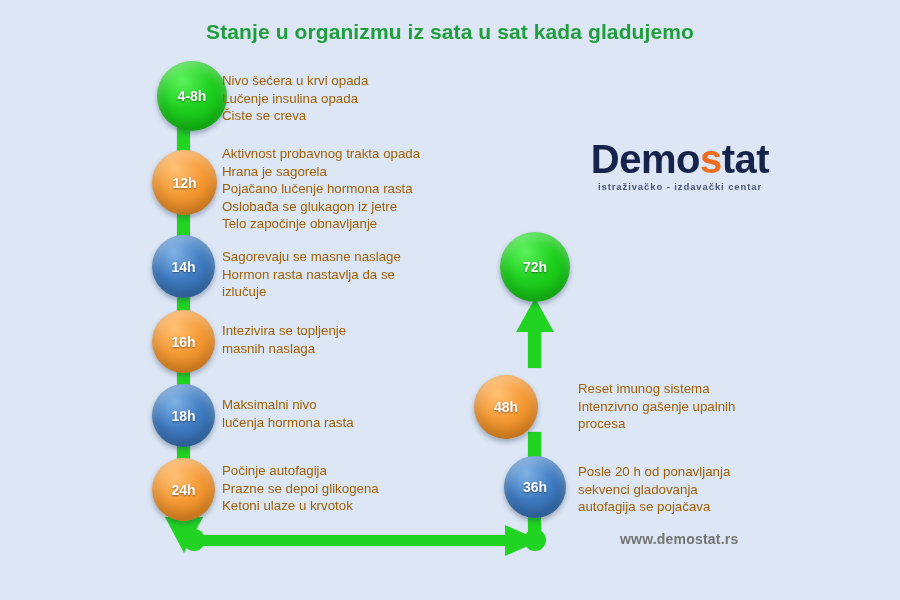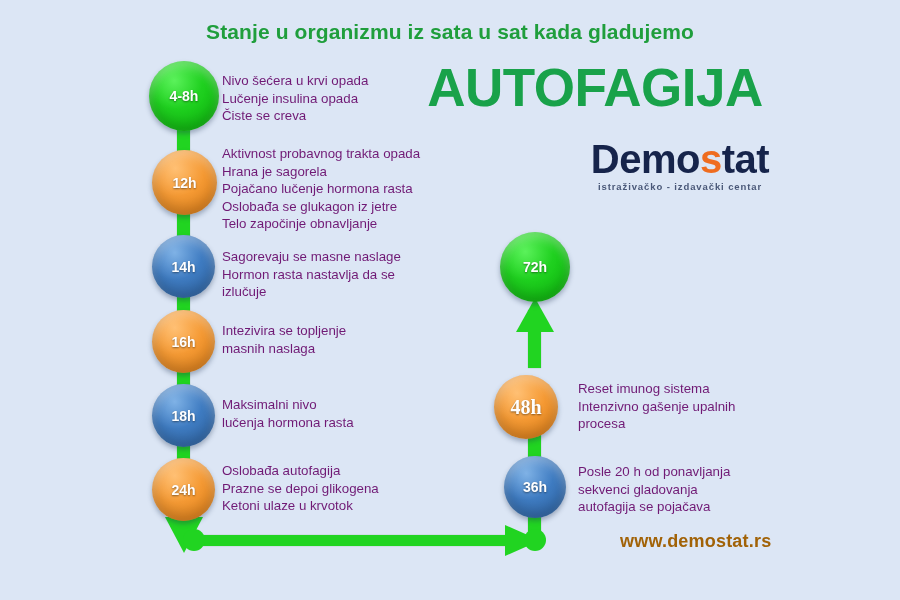--- a/index.html
+++ b/index.html
@@ -36,21 +36,21 @@
   }
   .logo-word .hl { color:#ef6c1f; }
   .logo-tag {
     font-size:9.5px; color:#4a5878; letter-spacing:0.9px;
     margin-top:1px; font-weight:bold;
   }
 
   
   .website {
     position:absolute; left:620px; top:531px;
-    font-size:18px; font-weight:bold; color:#a16207;
+    font-size:14px; font-weight:bold; color:#737373;
     letter-spacing:0.2px;
   }
 
   
   .bar {
     position:absolute; width:13px; background:#21d421;
     box-shadow:0 0 1px rgba(0,90,0,.35);
   }
 
   
@@ -63,37 +63,36 @@
                inset 0 -7px 14px rgba(0,0,0,.20),
                inset 0 6px 10px rgba(255,255,255,.33);
   }
   .node.green  { background:radial-gradient(circle at 36% 28%, #5bf25b 0%, #1fd01f 42%, #0bb60b 100%); }
   .node.orange { background:radial-gradient(circle at 36% 28%, #ffc074 0%, #f59a34 45%, #e07d13 100%); }
   .node.blue   { background:radial-gradient(circle at 36% 28%, #7fb2e6 0%, #3f7cc2 45%, #2e64a4 100%); }
 
   
   .desc {
     position:absolute;
-    color:#701a75;
+    color:#a16207;
     font-size:13.3px;
     line-height:17.5px;
     white-space:pre-line;
   }
 
   
   #arrows { position:absolute; left:0; top:0; width:900px; height:600px; pointer-events:none; }
 </style>
 </head>
 <body>
 
 <div id="stage">
 
   <div class="title">Stanje u organizmu iz sata u sat kada gladujemo</div>
 
-  <div class="headline">AUTOFAGIJA</div>
 
   <div class="logo">
     <div class="logo-word"><span>Demo</span><span class="hl">s</span><span>tat</span></div>
     <div class="logo-tag">istraživačko - izdavački  centar</div>
   </div>
 
   <div class="website">www.demostat.rs</div>
 
   <div class="bar" style="left:177px; top:120px; height:70px;"></div>
   <div class="bar" style="left:177px; top:205px; height:70px;"></div>
@@ -114,21 +113,21 @@
 
     <circle cx="194" cy="540" r="11" fill="#21d421"></circle>
 
     <polygon points="505,525 540,540.5 505,556" fill="#21d421"></polygon>
 
     <circle cx="535" cy="540" r="11" fill="#21d421"></circle>
 
     <polygon points="516,332 554,332 535,298" fill="#21d421"></polygon>
   </svg>
 
-  <div class="node green" style="left:149px; top:61px; width:70px; height:70px; font-size:14px;">
+  <div class="node green" style="left:157px; top:61px; width:70px; height:70px; font-size:14px;">
     <span>4-8h</span>
   </div>
   <div class="desc" style="left:222px; top:72px; width:280px;">Nivo šećera u krvi opada
 Lučenje insulina opada
 Čiste se creva</div>
 
   <div class="node orange" style="left:152px; top:150px; width:65px; height:65px; font-size:14px;">
     <span>12h</span>
   </div>
   <div class="desc" style="left:222px; top:145px; width:300px;">Aktivnost probavnog trakta opada
@@ -152,29 +151,29 @@
 
   <div class="node blue" style="left:152px; top:384px; width:63px; height:63px; font-size:14px;">
     <span>18h</span>
   </div>
   <div class="desc" style="left:222px; top:396px; width:280px;">Maksimalni nivo
 lučenja hormona rasta</div>
 
   <div class="node orange" style="left:152px; top:458px; width:63px; height:63px; font-size:14px;align-items:center;">
     <span>24h</span>
   </div>
-  <div class="desc" style="left:222px; top:462px; width:280px;">Oslobađa autofagija
+  <div class="desc" style="left:222px; top:462px; width:280px;">Počinje autofagija
 Prazne se depoi glikogena
 Ketoni ulaze u krvotok</div>
 
   <div class="node green" style="left:500px; top:232px; width:70px; height:70px; font-size:14px;">
     <span>72h</span>
   </div>
 
-  <div class="node orange" style="left:494px; top:375px; width:64px; height:64px; font-size:20px;font-family:Liberation Serif, serif;">
+  <div class="node orange" style="left:474px; top:375px; width:64px; height:64px; font-size:14px;">
     <span>48h</span>
   </div>
   <div class="desc" style="left:578px; top:380px; width:290px;">Reset imunog sistema
 Intenzivno gašenje upalnih
 procesa</div>
 
   <div class="node blue" style="left:504px; top:456px; width:62px; height:62px; font-size:14px;">
     <span>36h</span>
   </div>
   <div class="desc" style="left:578px; top:463px; width:300px;">Posle 20 h od ponavljanja

